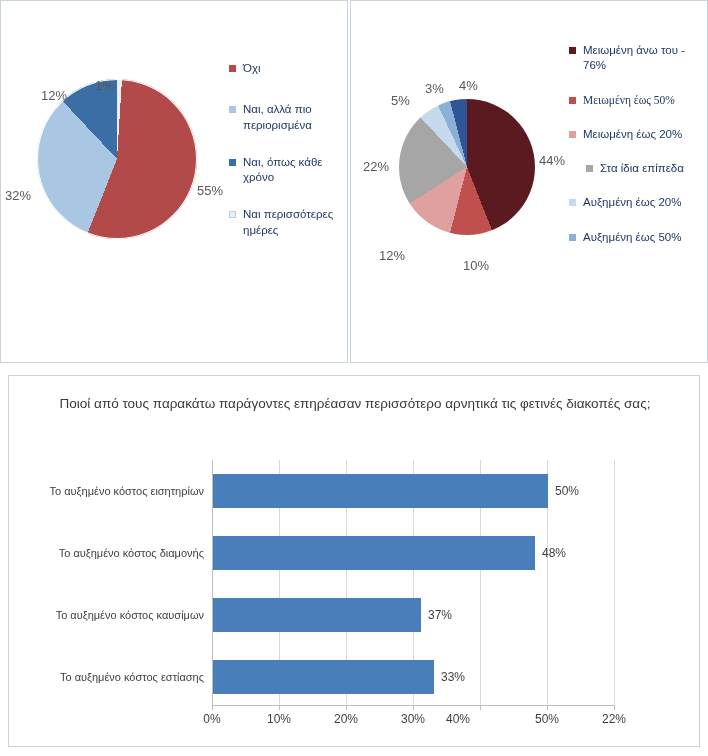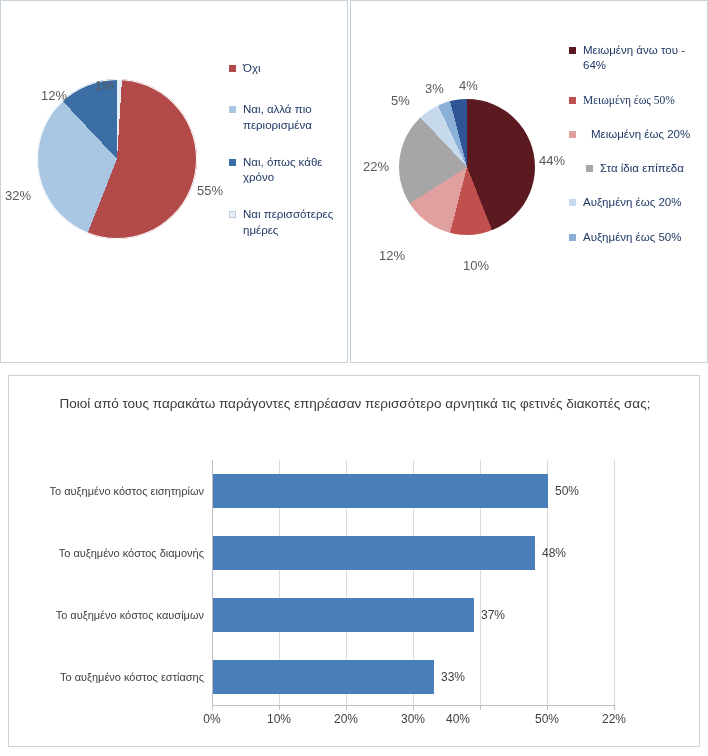--- a/index.html
+++ b/index.html
@@ -210,27 +210,27 @@
   <div class="pie-label" style="left:112px; top:257px;">10%</div>
   <div class="pie-label" style="left:28px; top:247px;">12%</div>
   <div class="pie-label" style="left:12px; top:158px;">22%</div>
   <div class="pie-label" style="left:40px; top:92px;">5%</div>
   <div class="pie-label" style="left:74px; top:80px;">3%</div>
   <div class="pie-label" style="left:108px; top:77px;">4%</div>
 
   <div class="legend" style="left:218px; top:42px;">
     <div class="legend-row" style="margin-bottom:19px;">
       <span class="legend-swatch" style="background:#5b1a1f;"></span>
-      <span class="legend-text">Μειωμένη άνω του - 64%</span>
+      <span class="legend-text">Μειωμένη άνω του - 76%</span>
     </div>
     <div class="legend-row" style="margin-bottom:19px;font-family:Liberation Serif, serif;">
       <span class="legend-swatch" style="background:#c0504d;"></span>
       <span class="legend-text">Μειωμένη έως 50%</span>
     </div>
-    <div class="legend-row" style="margin-bottom:19px;gap:8px;">
+    <div class="legend-row" style="margin-bottom:19px;">
       <span class="legend-swatch" style="background:#e0a0a0;"></span>
       <span class="legend-text">Μειωμένη έως 20%</span>
     </div>
     <div class="legend-row" style="margin-bottom:19px;padding-left:17px;">
       <span class="legend-swatch" style="background:#a6a6a6;"></span>
       <span class="legend-text">Στα ίδια επίπεδα</span>
     </div>
     <div class="legend-row" style="margin-bottom:19px;">
       <span class="legend-swatch" style="background:#c6d9ed;"></span>
       <span class="legend-text">Αυξημένη έως 20%</span>
@@ -259,21 +259,21 @@
     <div class="axis-line-h"></div>
 
     <div class="bar" style="left:1px; top:14px; width:335px;">
       <span class="bar-cat">Το αυξημένο κόστος εισητηρίων</span>
       <span class="bar-val">50%</span>
     </div>
     <div class="bar" style="left:1px; top:76px; width:322px;">
       <span class="bar-cat">Το αυξημένο κόστος διαμονής</span>
       <span class="bar-val">48%</span>
     </div>
-    <div class="bar" style="left:1px; top:138px; width:261px;">
+    <div class="bar" style="left:1px; top:138px; width:208px;">
       <span class="bar-cat">Το αυξημένο κόστος καυσίμων</span>
       <span class="bar-val">37%</span>
     </div>
     <div class="bar" style="left:1px; top:200px; width:221px;">
       <span class="bar-cat">Το αυξημένο κόστος εστίασης</span>
       <span class="bar-val">33%</span>
     </div>
   </div>
 
   <div>

